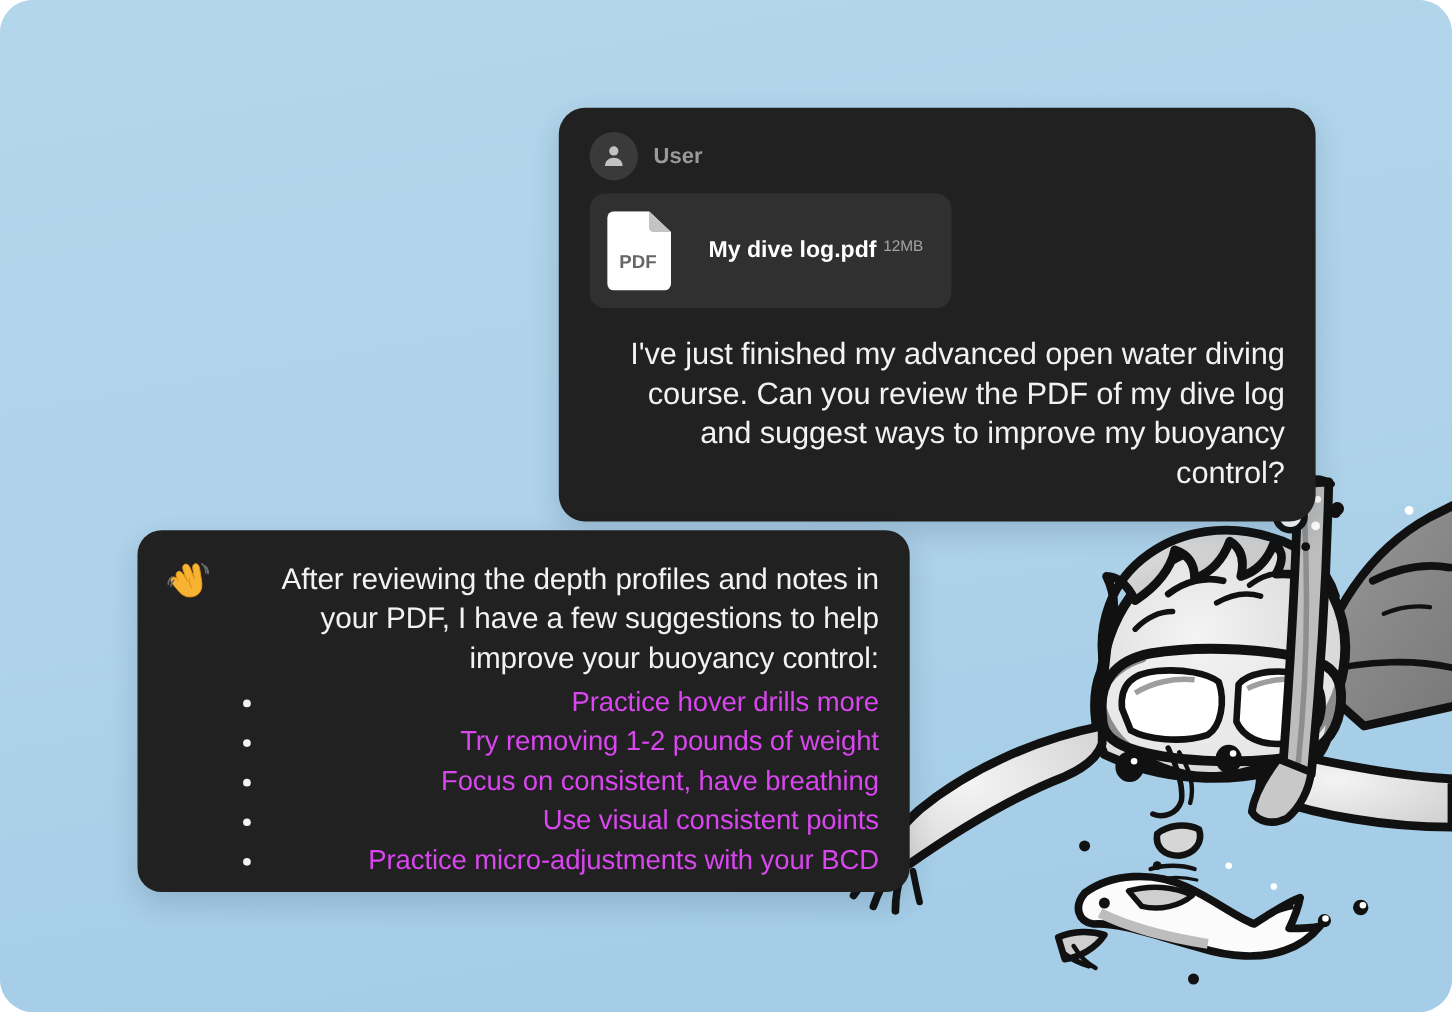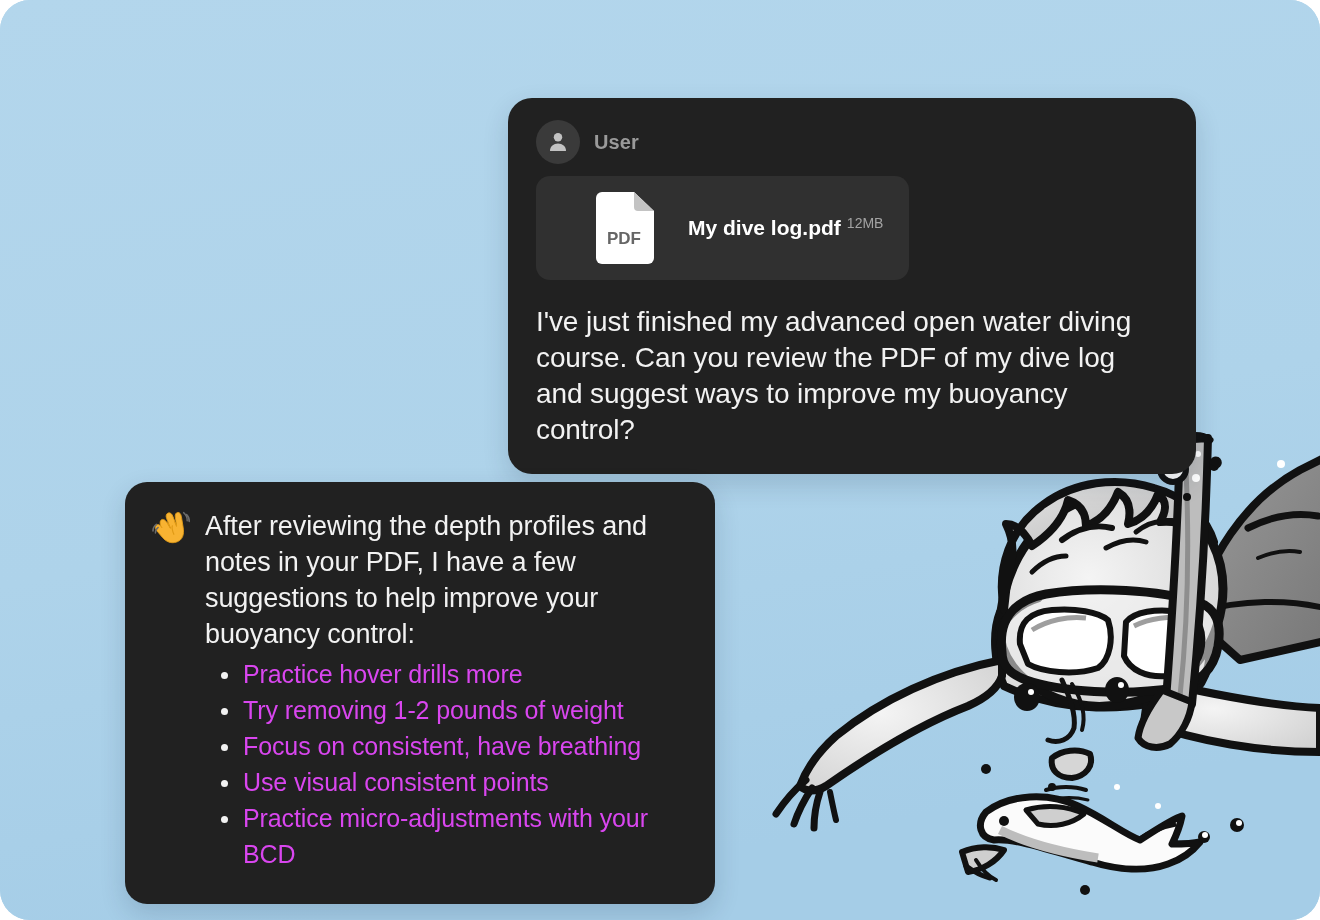--- a/index.html
+++ b/index.html
@@ -39,20 +39,21 @@
     inset: 0;
     z-index: 3;
   }
 
   .bubble {
     position: absolute;
     background: #212121;
     border-radius: 24px;
     box-sizing: border-box;
     box-shadow: 0 10px 26px rgba(20,40,60,0.16);
+    text-align: right;
   }
 
   
   #user-message {
     left: 508px;
     top: 98px;
     width: 688px;
     padding: 22px 28px 26px 28px;
   }
 
@@ -90,21 +91,20 @@
     border-radius: 14px;
     padding: 16px 26px 16px 16px;
     width: fit-content;
     margin-bottom: 24px;
   }
   .file-icon {
     width: 74px;
     height: 72px;
     flex: 0 0 auto;
     position: relative;
-    margin-left: 44px;
   }
   .file-icon svg { display: block; }
   .file-meta { display: flex; flex-direction: row; gap: 6px; }
   .file-name {
     color: #ffffff;
     font-size: 21px;
     font-weight: bold;
     line-height: 1.1;
   }
   .file-size {
@@ -117,22 +117,22 @@
     color: #f2f2f2;
     font-size: 28px;
     line-height: 36px;
     letter-spacing: -0.1px;
   }
 
   
   #assistant-message {
     left: 125px;
     top: 482px;
-    width: 590px;
-    padding: 26px 28px 32px 26px;
+    width: 702px;
+    padding: 26px 28px 11px 26px;
     border-radius: 22px;
   }
   .assistant-inner {
     display: flex;
     align-items: flex-start;
     gap: 14px;
   }
   .wave-emoji {
     font-size: 36px;
     line-height: 38px;

